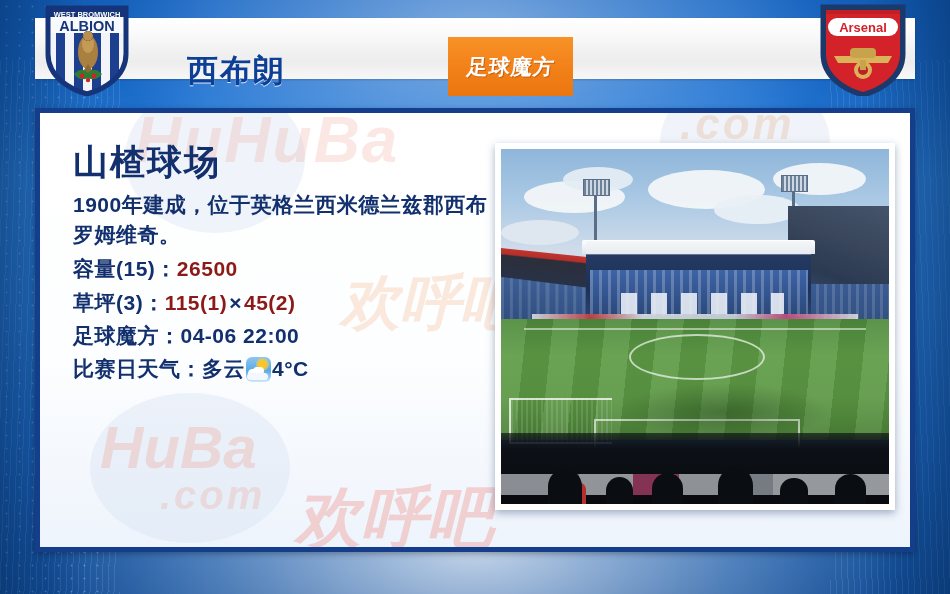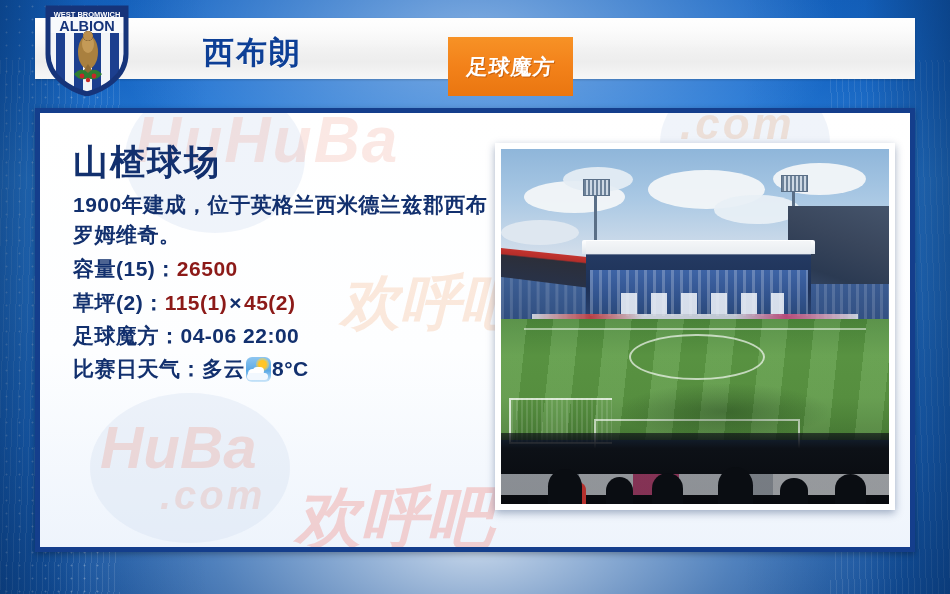--- a/index.html
+++ b/index.html
@@ -28,21 +28,21 @@
 
   
   .header{position:absolute;left:35px;top:18px;width:880px;height:61px;
     background:linear-gradient(180deg,#fbfbfb 0%,#f3f3f3 45%,#ededed 72%,#f7f7f7 100%);
     box-shadow:0 1px 2px rgba(0,0,0,.18);}
   .hdr-sheen{position:absolute;left:0;top:0;width:100%;height:50%;
     background:linear-gradient(180deg,rgba(255,255,255,.85),rgba(255,255,255,0));}
 
   .team-name{position:absolute;top:14px;font-size:31px;font-weight:bold;color:#0d3f96;
     letter-spacing:2px;text-shadow:0 1px 0 rgba(255,255,255,.8);}
-  .team-home{left:168px;}
+  .team-home{left:152px;margin-top:18px;}
   .team-away{right:152px;}
 
   
   .brand{position:absolute;left:413px;top:19px;width:125px;height:59px;
     background:linear-gradient(180deg,#f79226 0%,#f3821a 48%,#ea7610 100%);
     display:flex;align-items:center;justify-content:center;}
   .brand-txt{color:#fff;font-size:21px;font-weight:bold;letter-spacing:1px;
     text-shadow:1px 1px 0 rgba(150,60,0,.45);transform:skewX(-6deg);}
 
   
@@ -212,20 +212,42 @@
         <circle cx="38" cy="72" r="2.4" fill="#c62828"></circle>
         <circle cx="50" cy="72" r="2.4" fill="#c62828"></circle>
         <circle cx="44" cy="76" r="2.2" fill="#c62828"></circle>
       </g>
       <path d="M4 4 H82 V50 C82 74 58 86 43 90 C28 86 4 74 4 50 Z" fill="none" stroke="#16347a" stroke-width="5"></path>
       <text x="43" y="13" font-family="Liberation Sans, sans-serif" font-size="7.5" font-weight="bold" fill="#ffffff" text-anchor="middle">WEST BROMWICH</text>
       <text x="43" y="27" font-family="Liberation Sans, sans-serif" font-size="14.5" font-weight="bold" fill="#16347a" text-anchor="middle">ALBION</text>
     </svg>
   </div>
 
+  <div class="crest crest-away">
+    <svg width="86" height="92" viewBox="0 0 86 92">
+      <defs>
+        <clipPath id="aClip">
+            <path d="M6 6 H80 V50 C80 72 58 84 43 88 C28 84 6 72 6 50 Z"></path>
+          </clipPath>
+      </defs>
+      <path d="M3 3 H83 V50 C83 75 58 87 43 91 C28 87 3 75 3 50 Z" fill="#1b3a6b"></path>
+      <g clip-path="url(#aClip)">
+        <rect x="0" y="0" width="86" height="92" fill="#d32229"></rect>
+        <rect x="0" y="0" width="86" height="10" fill="#c01f26"></rect>
+        <rect x="8" y="14" width="70" height="18" rx="9" fill="#ffffff"></rect>
+        <path d="M14 52 h58 l-4 7 h-50 Z" fill="#d9b25a"></path>
+        <rect x="30" y="44" width="26" height="10" rx="4" fill="#c9a24c"></rect>
+        <circle cx="43" cy="66" r="9" fill="#d9b25a"></circle>
+        <circle cx="43" cy="66" r="5" fill="#c01f26"></circle>
+        <rect x="40" y="56" width="6" height="10" fill="#c9a24c"></rect>
+      </g>
+      <path d="M3 3 H83 V50 C83 75 58 87 43 91 C28 87 3 75 3 50 Z" fill="none" stroke="#1b3a6b" stroke-width="5"></path>
+      <text x="43" y="28" font-family="Liberation Sans, sans-serif" font-size="13" font-weight="bold" fill="#d32229" text-anchor="middle">Arsenal</text>
+    </svg>
+  </div>
 
   <div class="panel">
     <div class="panel-inner">
 
       <div class="wm-cloud" style="left:85px;top:-30px;width:180px;height:150px;"></div>
       <div class="wm-cloud" style="left:590px;top:150px;width:190px;height:160px;"></div>
       <div class="wm-cloud" style="left:50px;top:280px;width:200px;height:150px;"></div>
       <div class="wm-cloud" style="left:620px;top:-40px;width:170px;height:140px;"></div>
 
       <div class="wm wm1">HuHuBa</div>
@@ -238,29 +260,29 @@
 
       <div class="info">
         <div class="stadium-title">山楂球场</div>
         <div class="desc">1900年建成，位于英格兰西米德兰兹郡西布罗姆维奇。</div>
 
         <div class="row">
           <span>容量(15)：</span><span class="hl">26500</span>
         </div>
 
         <div class="row">
-          <span>草坪(2)：</span><span class="hl">115(1)</span><span class="times">×</span><span class="hl">45(2)</span>
+          <span>草坪(3)：</span><span class="hl">115(1)</span><span class="times">×</span><span class="hl">45(2)</span>
         </div>
 
         <div class="row">
           <span>足球魔方：</span><span>04-06 22:00</span>
         </div>
 
         <div class="row">
-          <span>比赛日天气：</span><span>多云</span><span class="wicon"><span class="sun"></span><span class="cl2"></span><span class="cl1"></span><span class="cl3"></span></span><span>8°C</span>
+          <span>比赛日天气：</span><span>多云</span><span class="wicon"><span class="sun"></span><span class="cl2"></span><span class="cl1"></span><span class="cl3"></span></span><span>4°C</span>
         </div>
       </div>
 
       <div class="photo-wrap">
         <div class="photo">
           <div class="sky"></div>
           <div class="cloud c1"></div>
             <div class="cloud c2"></div>
             <div class="cloud c3"></div>
           <div class="cloud c4"></div>

